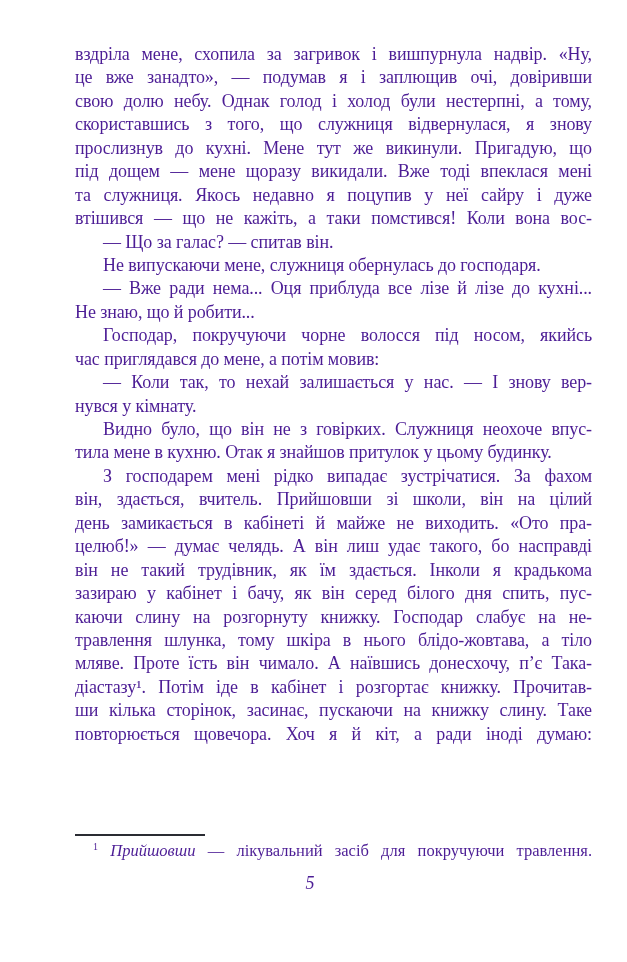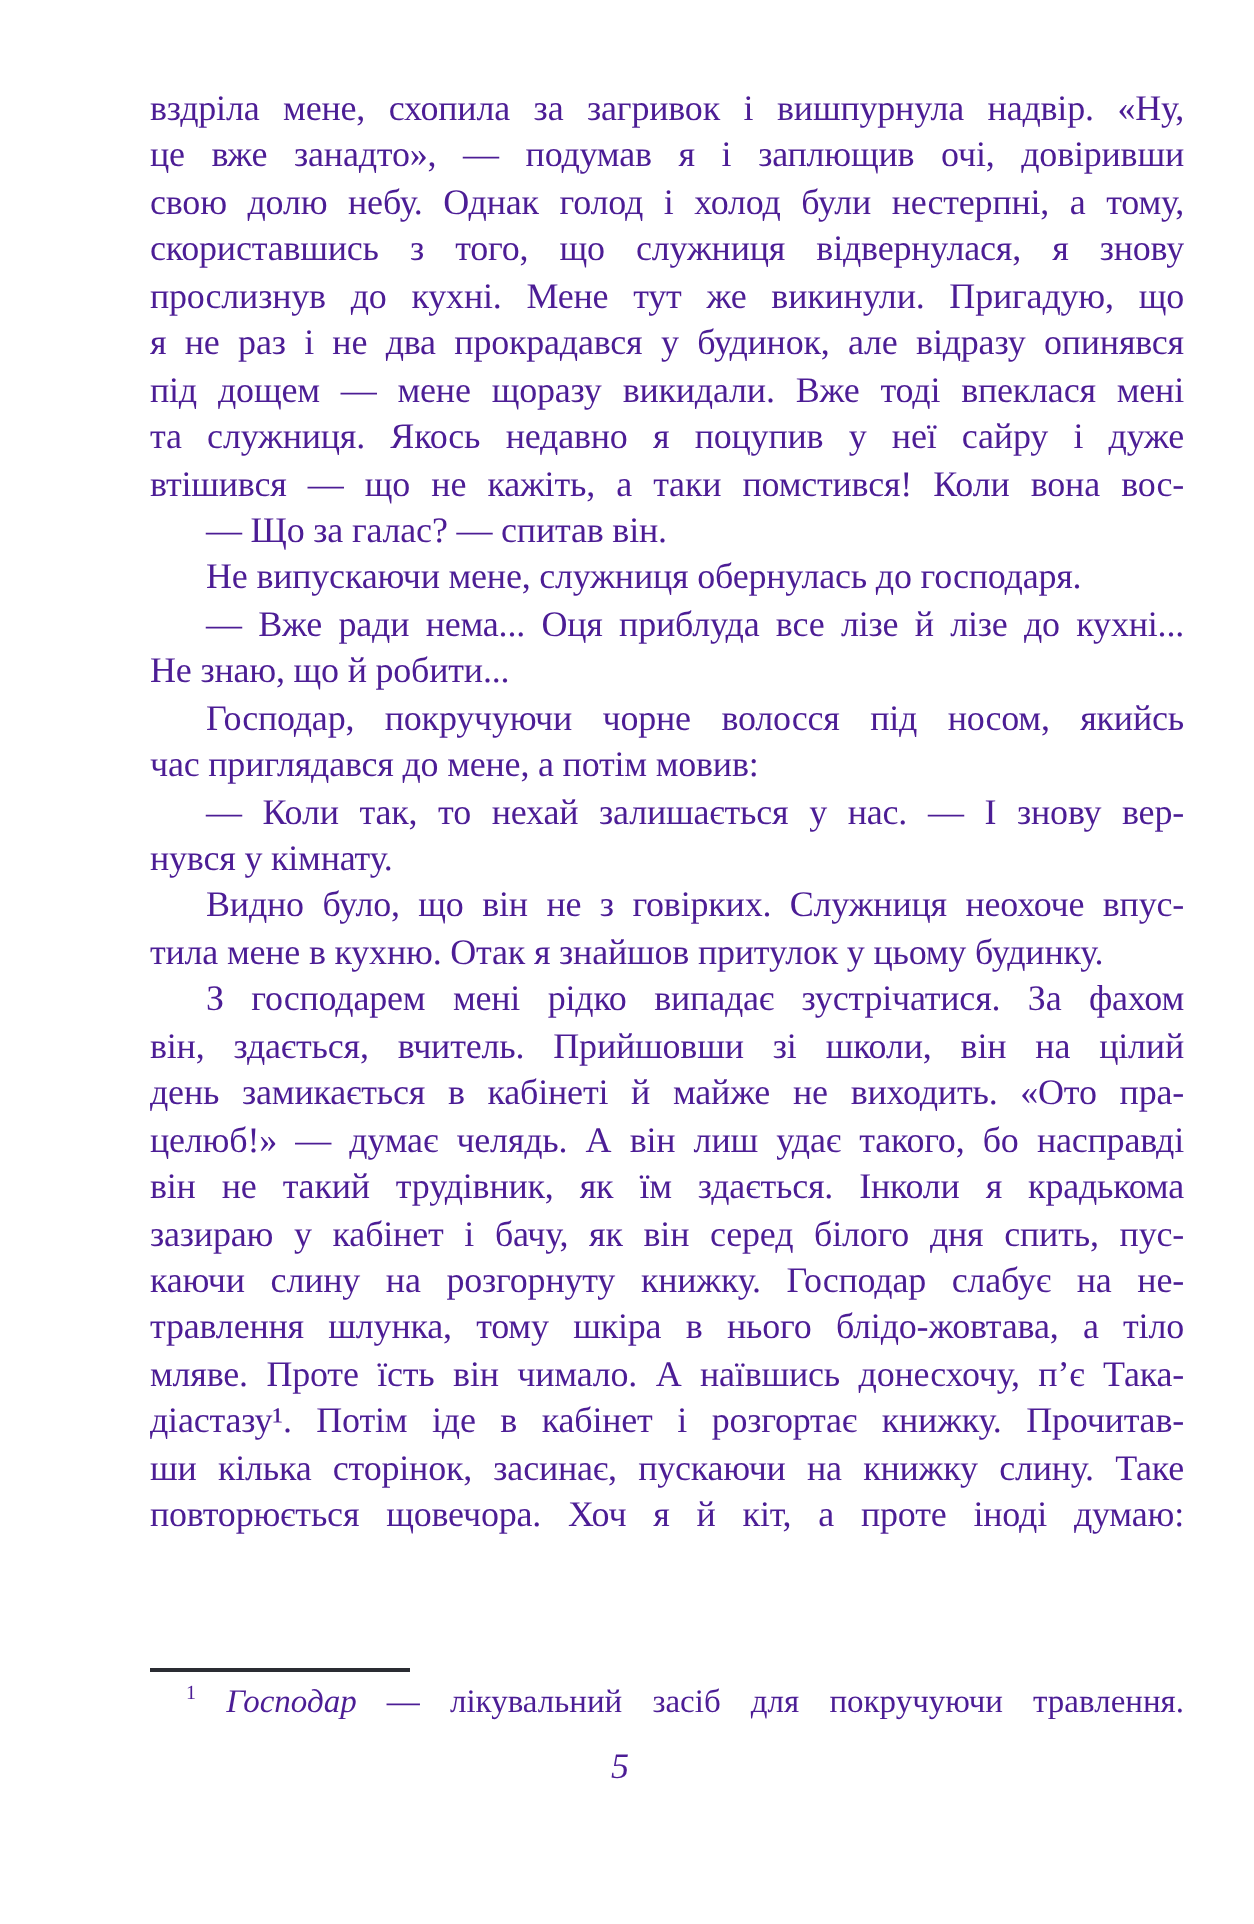--- a/index.html
+++ b/index.html
@@ -80,21 +80,20 @@
 <body>
 
 <div class="book-page">
 
   <div class="text-block">
       <div class="line">вздріла мене, схопила за загривок і вишпурнула надвір. «Ну,</div>
       <div class="line">це вже занадто», — подумав я і заплющив очі, довіривши</div>
       <div class="line">свою долю небу. Однак голод і холод були нестерпні, а тому,</div>
       <div class="line">скориставшись з того, що служниця відвернулася, я знову</div>
       <div class="line">прослизнув до кухні. Мене тут же викинули. Пригадую, що</div>
-      <div class="line">я не раз і не два прокрадався у будинок, але відразу опинявся</div>
       <div class="line">під дощем — мене щоразу викидали. Вже тоді впеклася мені</div>
       <div class="line">та служниця. Якось недавно я поцупив у неї сайру і дуже</div>
       <div class="line">втішився — що не кажіть, а таки помстився! Коли вона вос-</div>
       <div class="line indent last">— Що за галас? — спитав він.</div>
       <div class="line indent last">Не випускаючи мене, служниця обернулась до господаря.</div>
       <div class="line indent">— Вже ради нема... Оця приблуда все лізе й лізе до кухні...</div>
       <div class="line last">Не знаю, що й робити...</div>
       <div class="line indent">Господар, покручуючи чорне волосся під носом, якийсь</div>
       <div class="line last">час приглядався до мене, а потім мовив:</div>
       <div class="line indent">— Коли так, то нехай залишається у нас. — І знову вер-</div>
@@ -105,22 +104,22 @@
       <div class="line">він, здається, вчитель. Прийшовши зі школи, він на цілий</div>
       <div class="line">день замикається в кабінеті й майже не виходить. «Ото пра-</div>
       <div class="line">целюб!» — думає челядь. А він лиш удає такого, бо насправді</div>
       <div class="line">він не такий трудівник, як їм здається. Інколи я крадькома</div>
       <div class="line">зазираю у кабінет і бачу, як він серед білого дня спить, пус-</div>
       <div class="line">каючи слину на розгорнуту книжку. Господар слабує на не-</div>
       <div class="line">травлення шлунка, тому шкіра в нього блідо-жовтава, а тіло</div>
       <div class="line">мляве. Проте їсть він чимало. А наївшись донесхочу, п’є Така-</div>
       <div class="line">діастазу¹. Потім іде в кабінет і розгортає книжку. Прочитав-</div>
       <div class="line">ши кілька сторінок, засинає, пускаючи на книжку слину. Таке</div>
-      <div class="line">повторюється щовечора. Хоч я й кіт, а проте іноді думаю:</div>
+      <div class="line">повторюється щовечора. Хоч я й кіт, а ради іноді думаю:</div>
     </div>
 
   <div class="footnote-sep"></div>
 
-  <div class="footnote"><span class="fn-marker">1</span> <span class="fn-term">Господар</span> <span class="fn-text">— лікувальний засіб для покручуючи травлення.</span></div>
+  <div class="footnote"><span class="fn-marker">1</span> <span class="fn-term">Прийшовши</span> <span class="fn-text">— лікувальний засіб для покручуючи травлення.</span></div>
 
   <div class="page-number">5</div>
 
 </div>
 
 </body></html>

